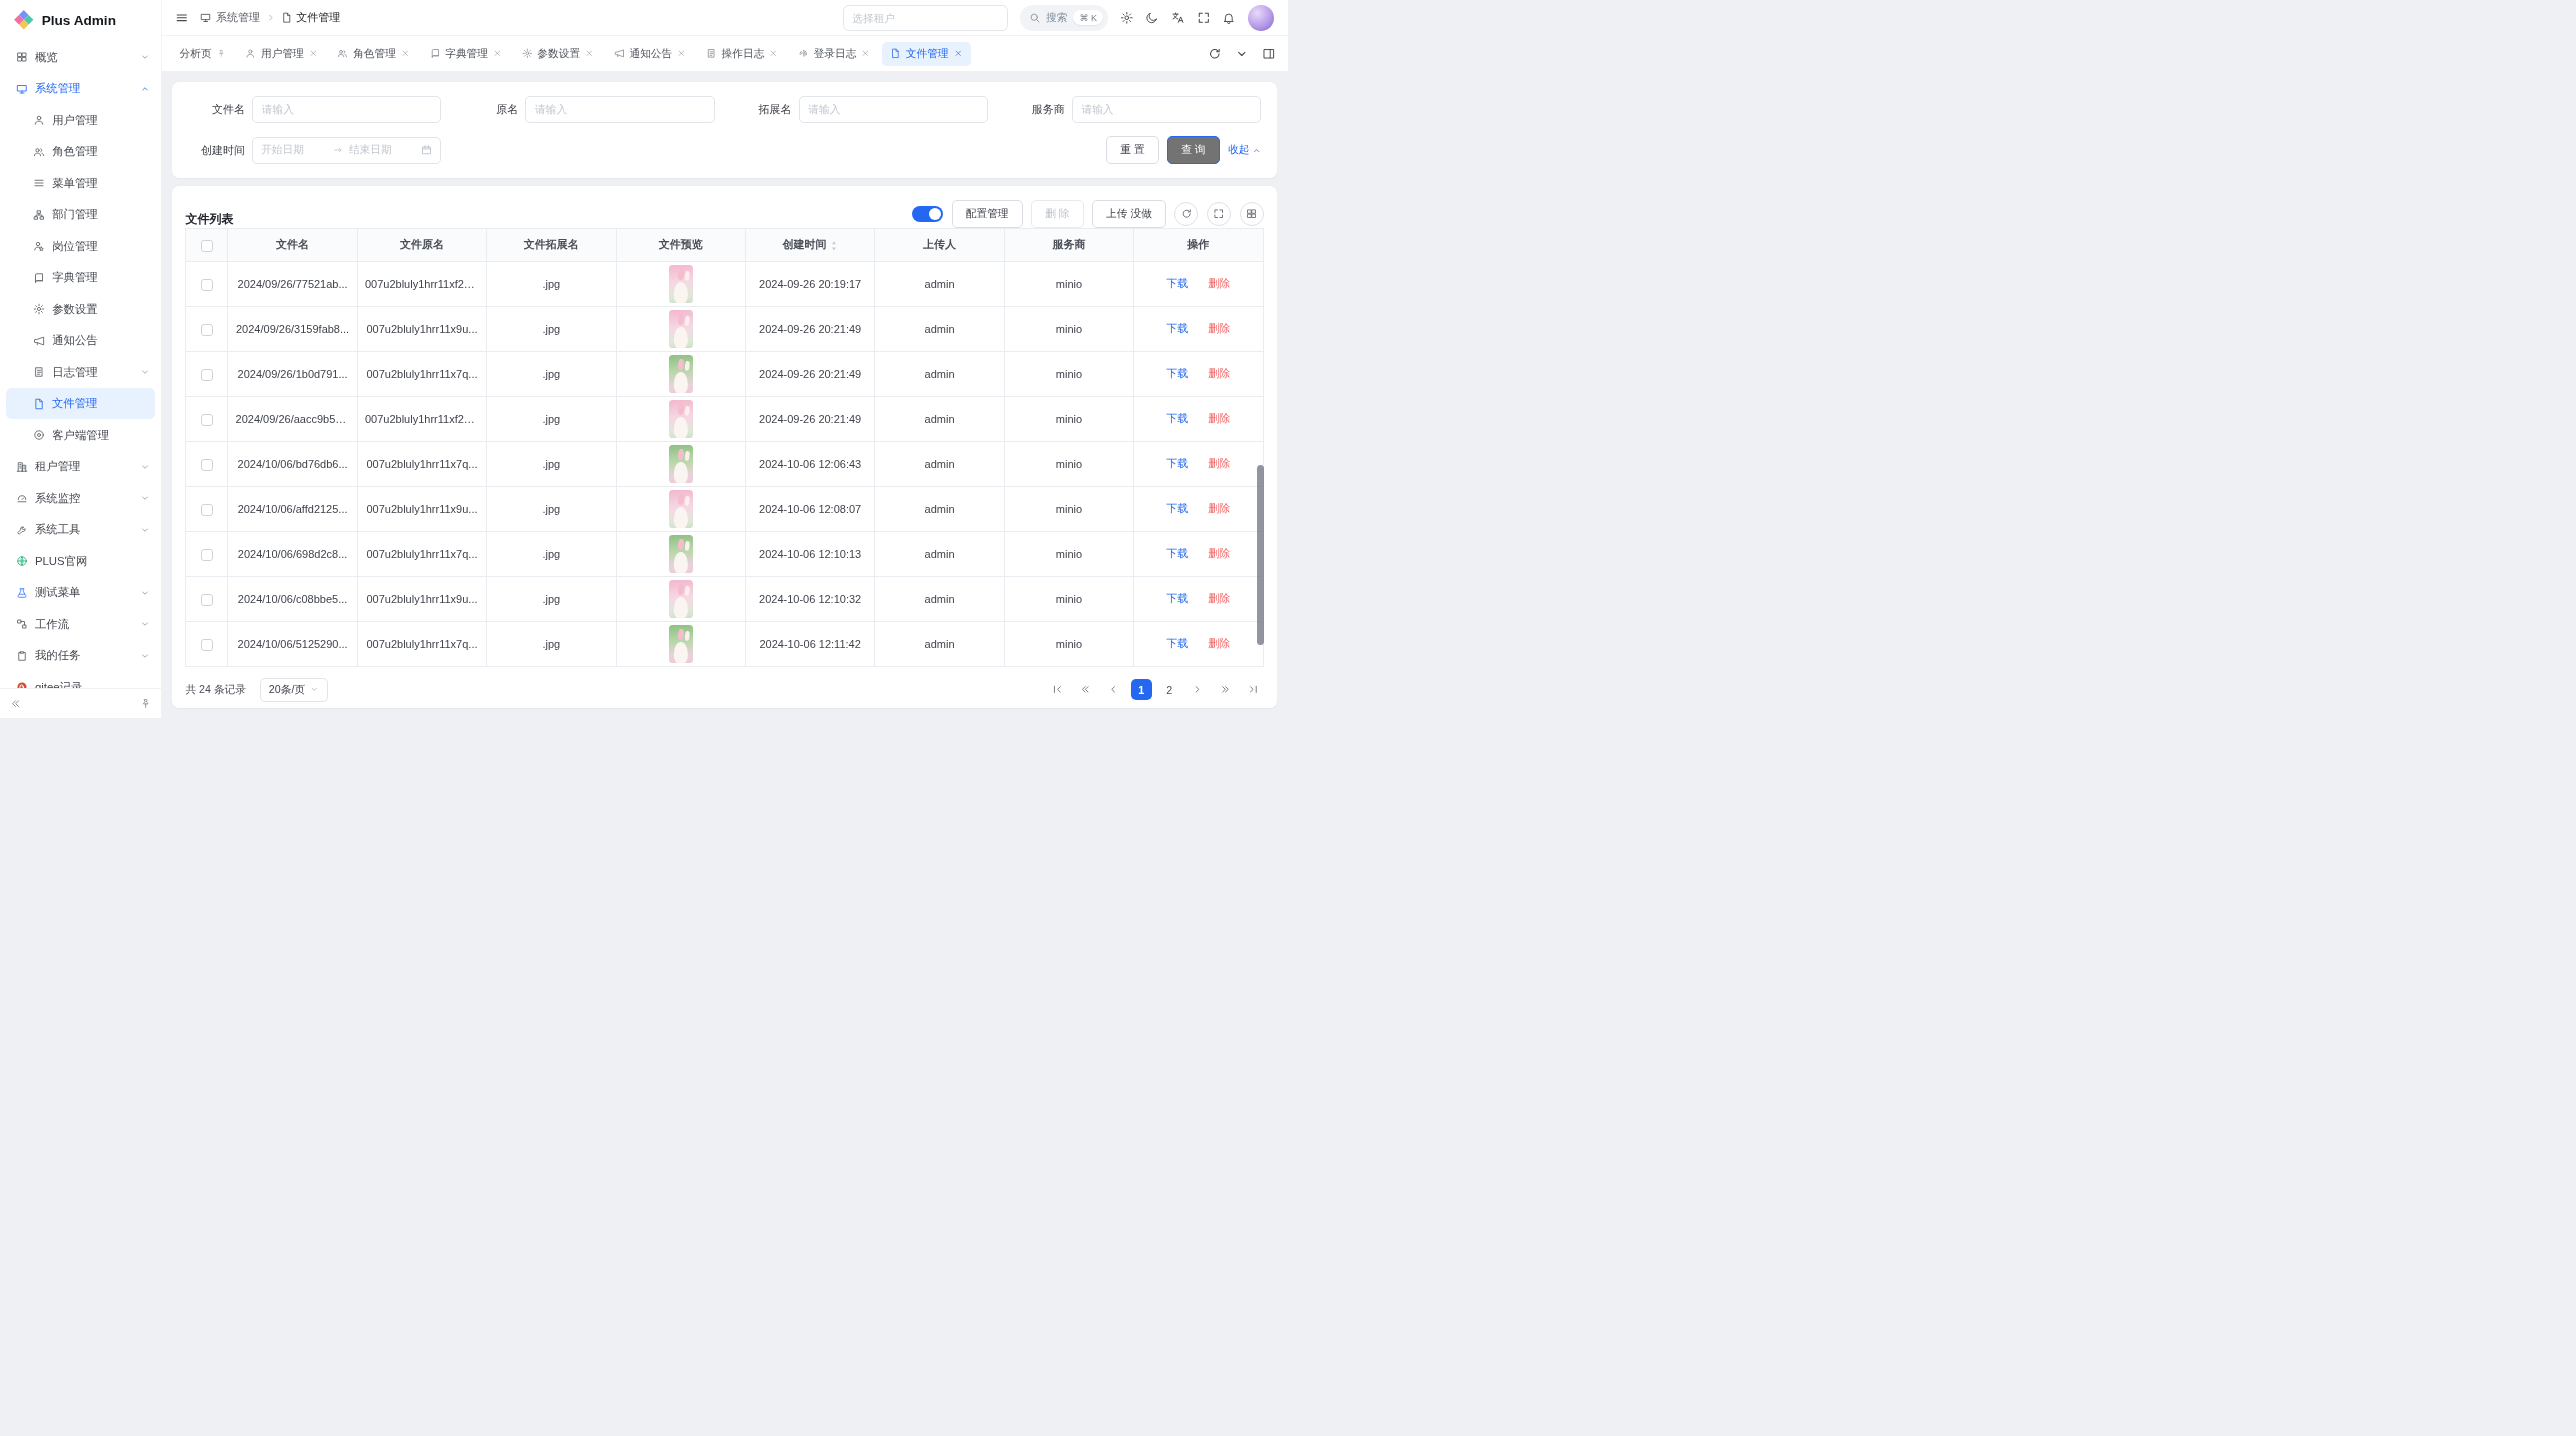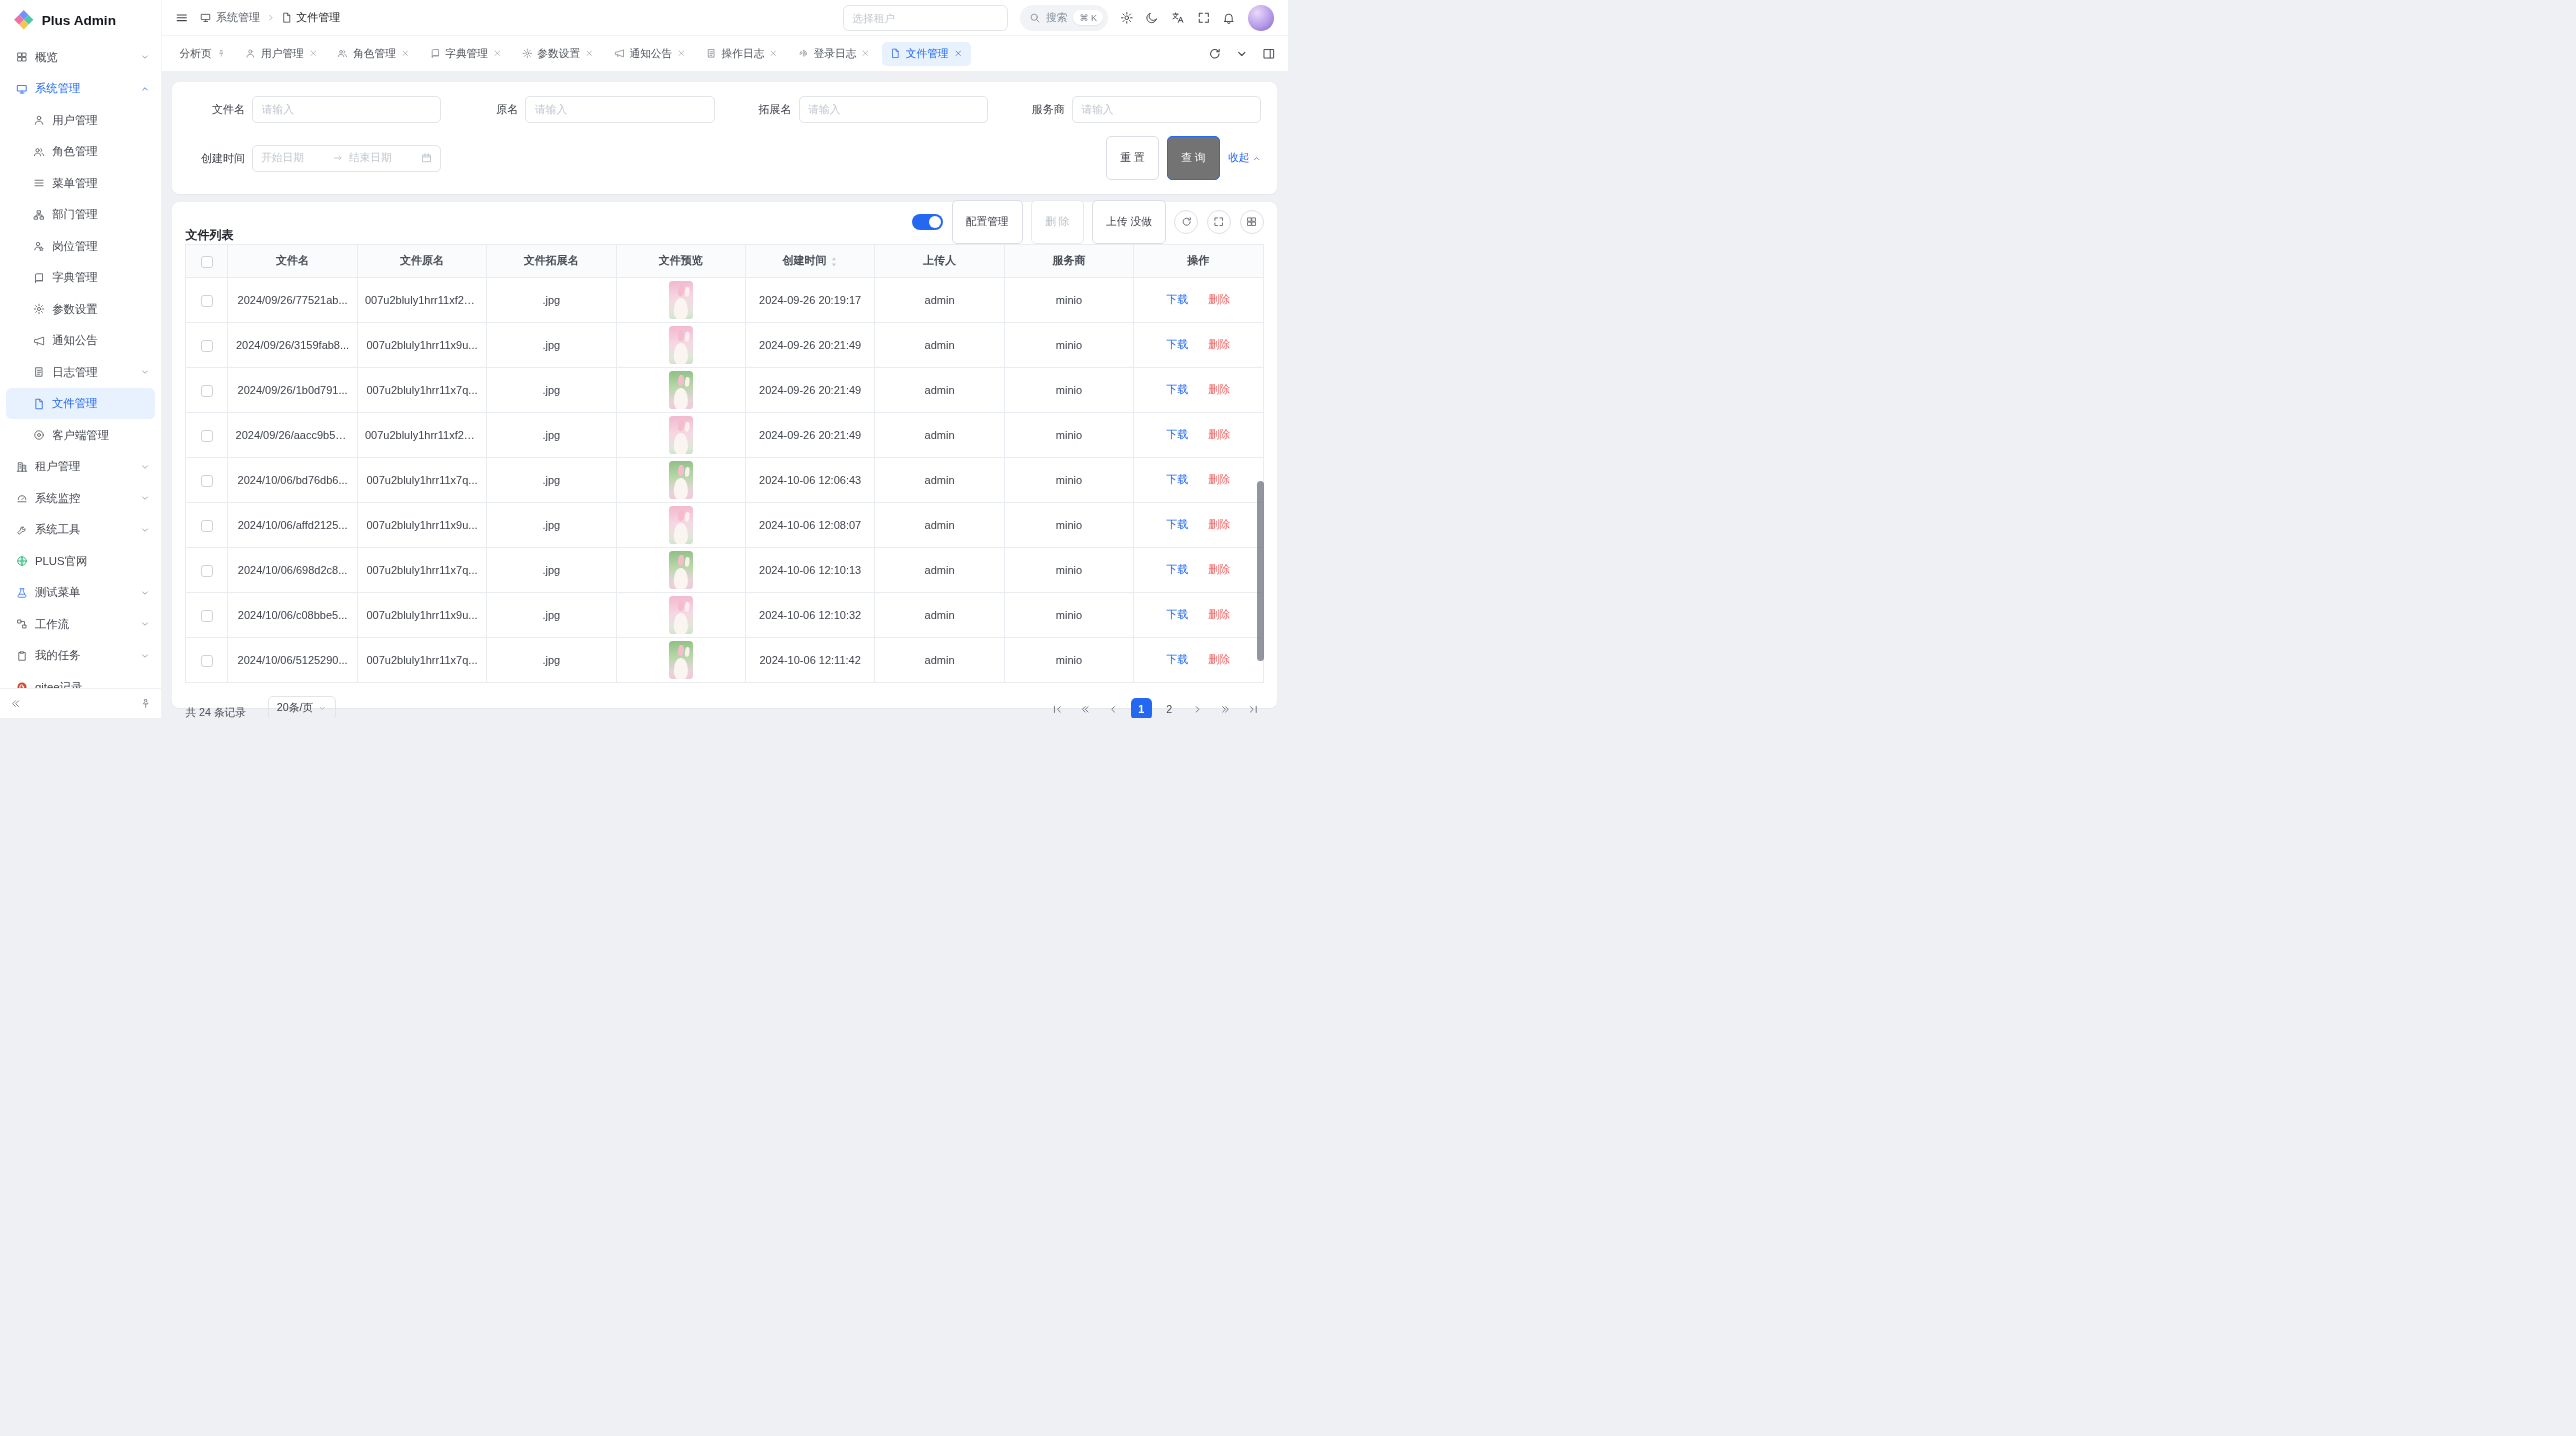--- a/index.html
+++ b/index.html
@@ -77,21 +77,21 @@
   .f-field{display:flex;align-items:center;min-width:0}
   .f-label{width:57px;flex:none;text-align:right;margin-right:7.2px;color:#3a3e45}
   .f-input{flex:1;min-width:0;height:27px;border:0.7px solid #e1e4e9;border-radius:5px;padding:0 8.6px;font-size:10.7px;color:#333;outline:none;font-family:inherit}
   .f-input::placeholder{color:#c2c7cf}
   .date-range{flex:1;height:27px;border:0.7px solid #e1e4e9;border-radius:5px;display:flex;align-items:center;gap:5.7px;padding:0 7.9px;cursor:text}
   .d-ph{flex:1;color:#c2c7cf;font-size:10.7px;white-space:nowrap}
   .d-arrow,.d-cal{display:flex;color:#b6bcc5}
   .d-arrow .ic{width:10px;height:10px}
   .d-cal .ic{width:11.4px;height:11.4px}
   .filter-actions{grid-column:2/5;display:flex;justify-content:flex-end;align-items:center;gap:8.6px}
-  .btn{height:44px;padding:2px 13px;border:0.7px solid #dadee4;background:#fff;border-radius:5px;font-size:10.7px;color:#3a3e45;cursor:pointer;font-family:inherit;white-space:nowrap}
+  .btn{height:28px;padding:2px 13px;border:0.7px solid #dadee4;background:#fff;border-radius:5px;font-size:10.7px;color:#3a3e45;cursor:pointer;font-family:inherit;white-space:nowrap}
   .btn.primary{background:#737373;border-color:#2468f2;color:#fff}
   .btn.disabled{color:#bcc2cb;border-color:#e7eaee;cursor:not-allowed}
   .collapse-link{color:#2468f2;display:inline-flex;align-items:center;gap:2.1px;font-size:10.7px;cursor:pointer}
   .collapse-link .ic{width:9.3px;height:9.3px;transform:rotate(180deg)}
 
   
   .table-card{flex:1;min-height:0;display:flex;flex-direction:column;padding:8.6px 13px 0;position:relative}
   .table-toolbar{height:33px;flex:none;display:flex;align-items:flex-end}
   .table-title{font-size:12px;font-weight:700;color:#23262d}
   .toolbar-right{margin-left:auto;display:flex;align-items:center;gap:8.6px}
@@ -113,21 +113,21 @@
   .thumb.pink{background:linear-gradient(175deg,#f2b8cd 0%,#f6d7e4 45%,#dfe7d8 82%,#cfe0ca 100%)}
   .thumb.green{background:linear-gradient(175deg,#8fbf83 0%,#b7d8a8 42%,#e7d3da 78%,#f0c9d6 100%)}
   .thumb::after{content:"";position:absolute;left:50%;top:44%;transform:translateX(-50%);width:14.3px;height:22px;background:#fbf5f2;border-radius:48% 48% 42% 42%/55% 55% 40% 40%}
   .thumb::before{content:"";position:absolute;left:38%;top:10%;width:5.7px;height:10.7px;background:#f4bccd;border-radius:50%/60%;box-shadow:6.4px 0.7px 0 -0.7px #fbf0ee;transform:rotate(6deg)}
   .cell-ops a{cursor:pointer;text-decoration:none}
   .op.dl{color:#2468f2;margin-right:20px}
   .op.del{color:#f25d5d}
   .vscroll{position:absolute;right:0;top:54%;height:41%;width:6.4px;border-radius:3.6px;background:#767b84;opacity:.8;cursor:grab}
 
   
-  .pagination{margin-top:auto;height:37px;flex:none;display:flex;align-items:flex-end;gap:22px}
+  .pagination{margin-top:auto;height:37px;flex:none;display:flex;align-items:center;gap:14px}
   .total{color:#4a4e57;font-size:10.7px}
   .page-size{height:24px;border:0.7px solid #e1e4e9;border-radius:5px;display:flex;align-items:center;gap:5px;padding:0 7.9px;color:#3a3e45;font-size:10.7px;cursor:pointer}
   .page-size .ic{width:8.6px;height:8.6px;color:#9aa0a8}
   .pager{margin-left:auto;display:flex;align-items:center;gap:6.4px}
   .pg-btn{width:21.5px;height:21.5px;display:flex;align-items:center;justify-content:center;color:#62666e;cursor:pointer}
   .pg-btn .ic{width:10.7px;height:10.7px}
   .pages{display:flex;align-items:center;gap:6.4px}
   .pg-num{min-width:21.5px;height:21.5px;border-radius:5px;display:flex;align-items:center;justify-content:center;font-size:10.7px;color:#4a4e57;cursor:pointer}
   .pg-num.active{background:#2468f2;color:#fff;font-weight:700}
 </style>

